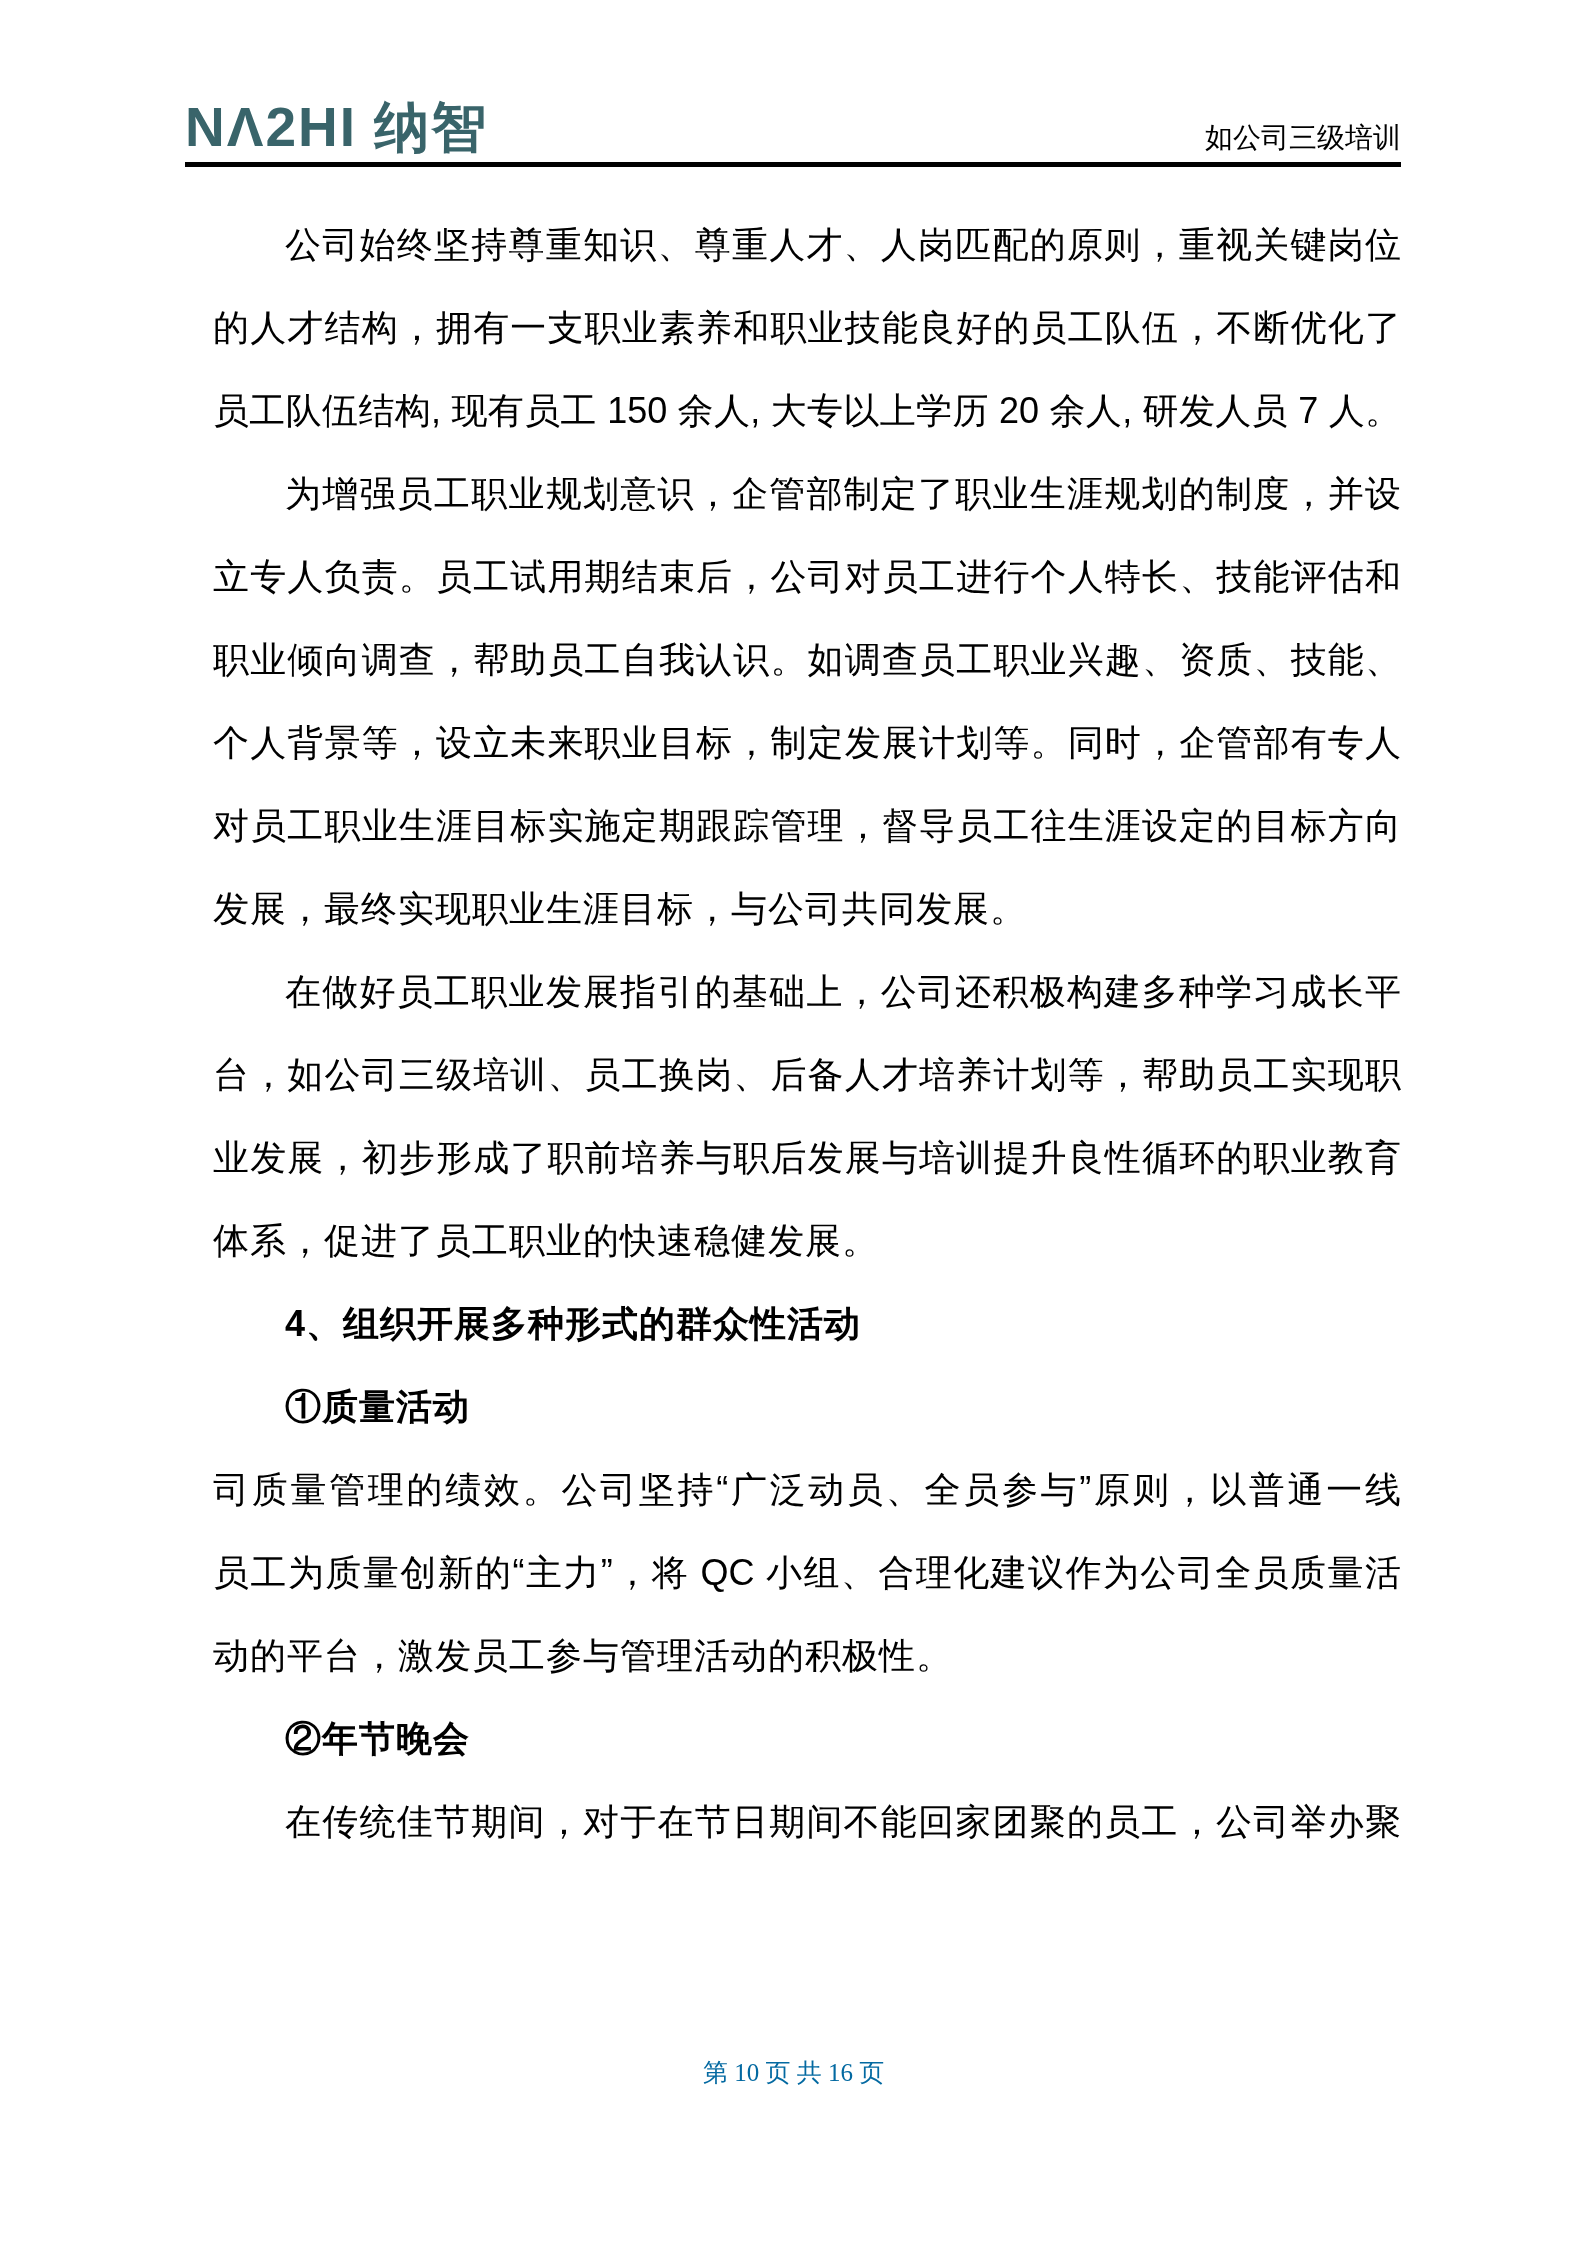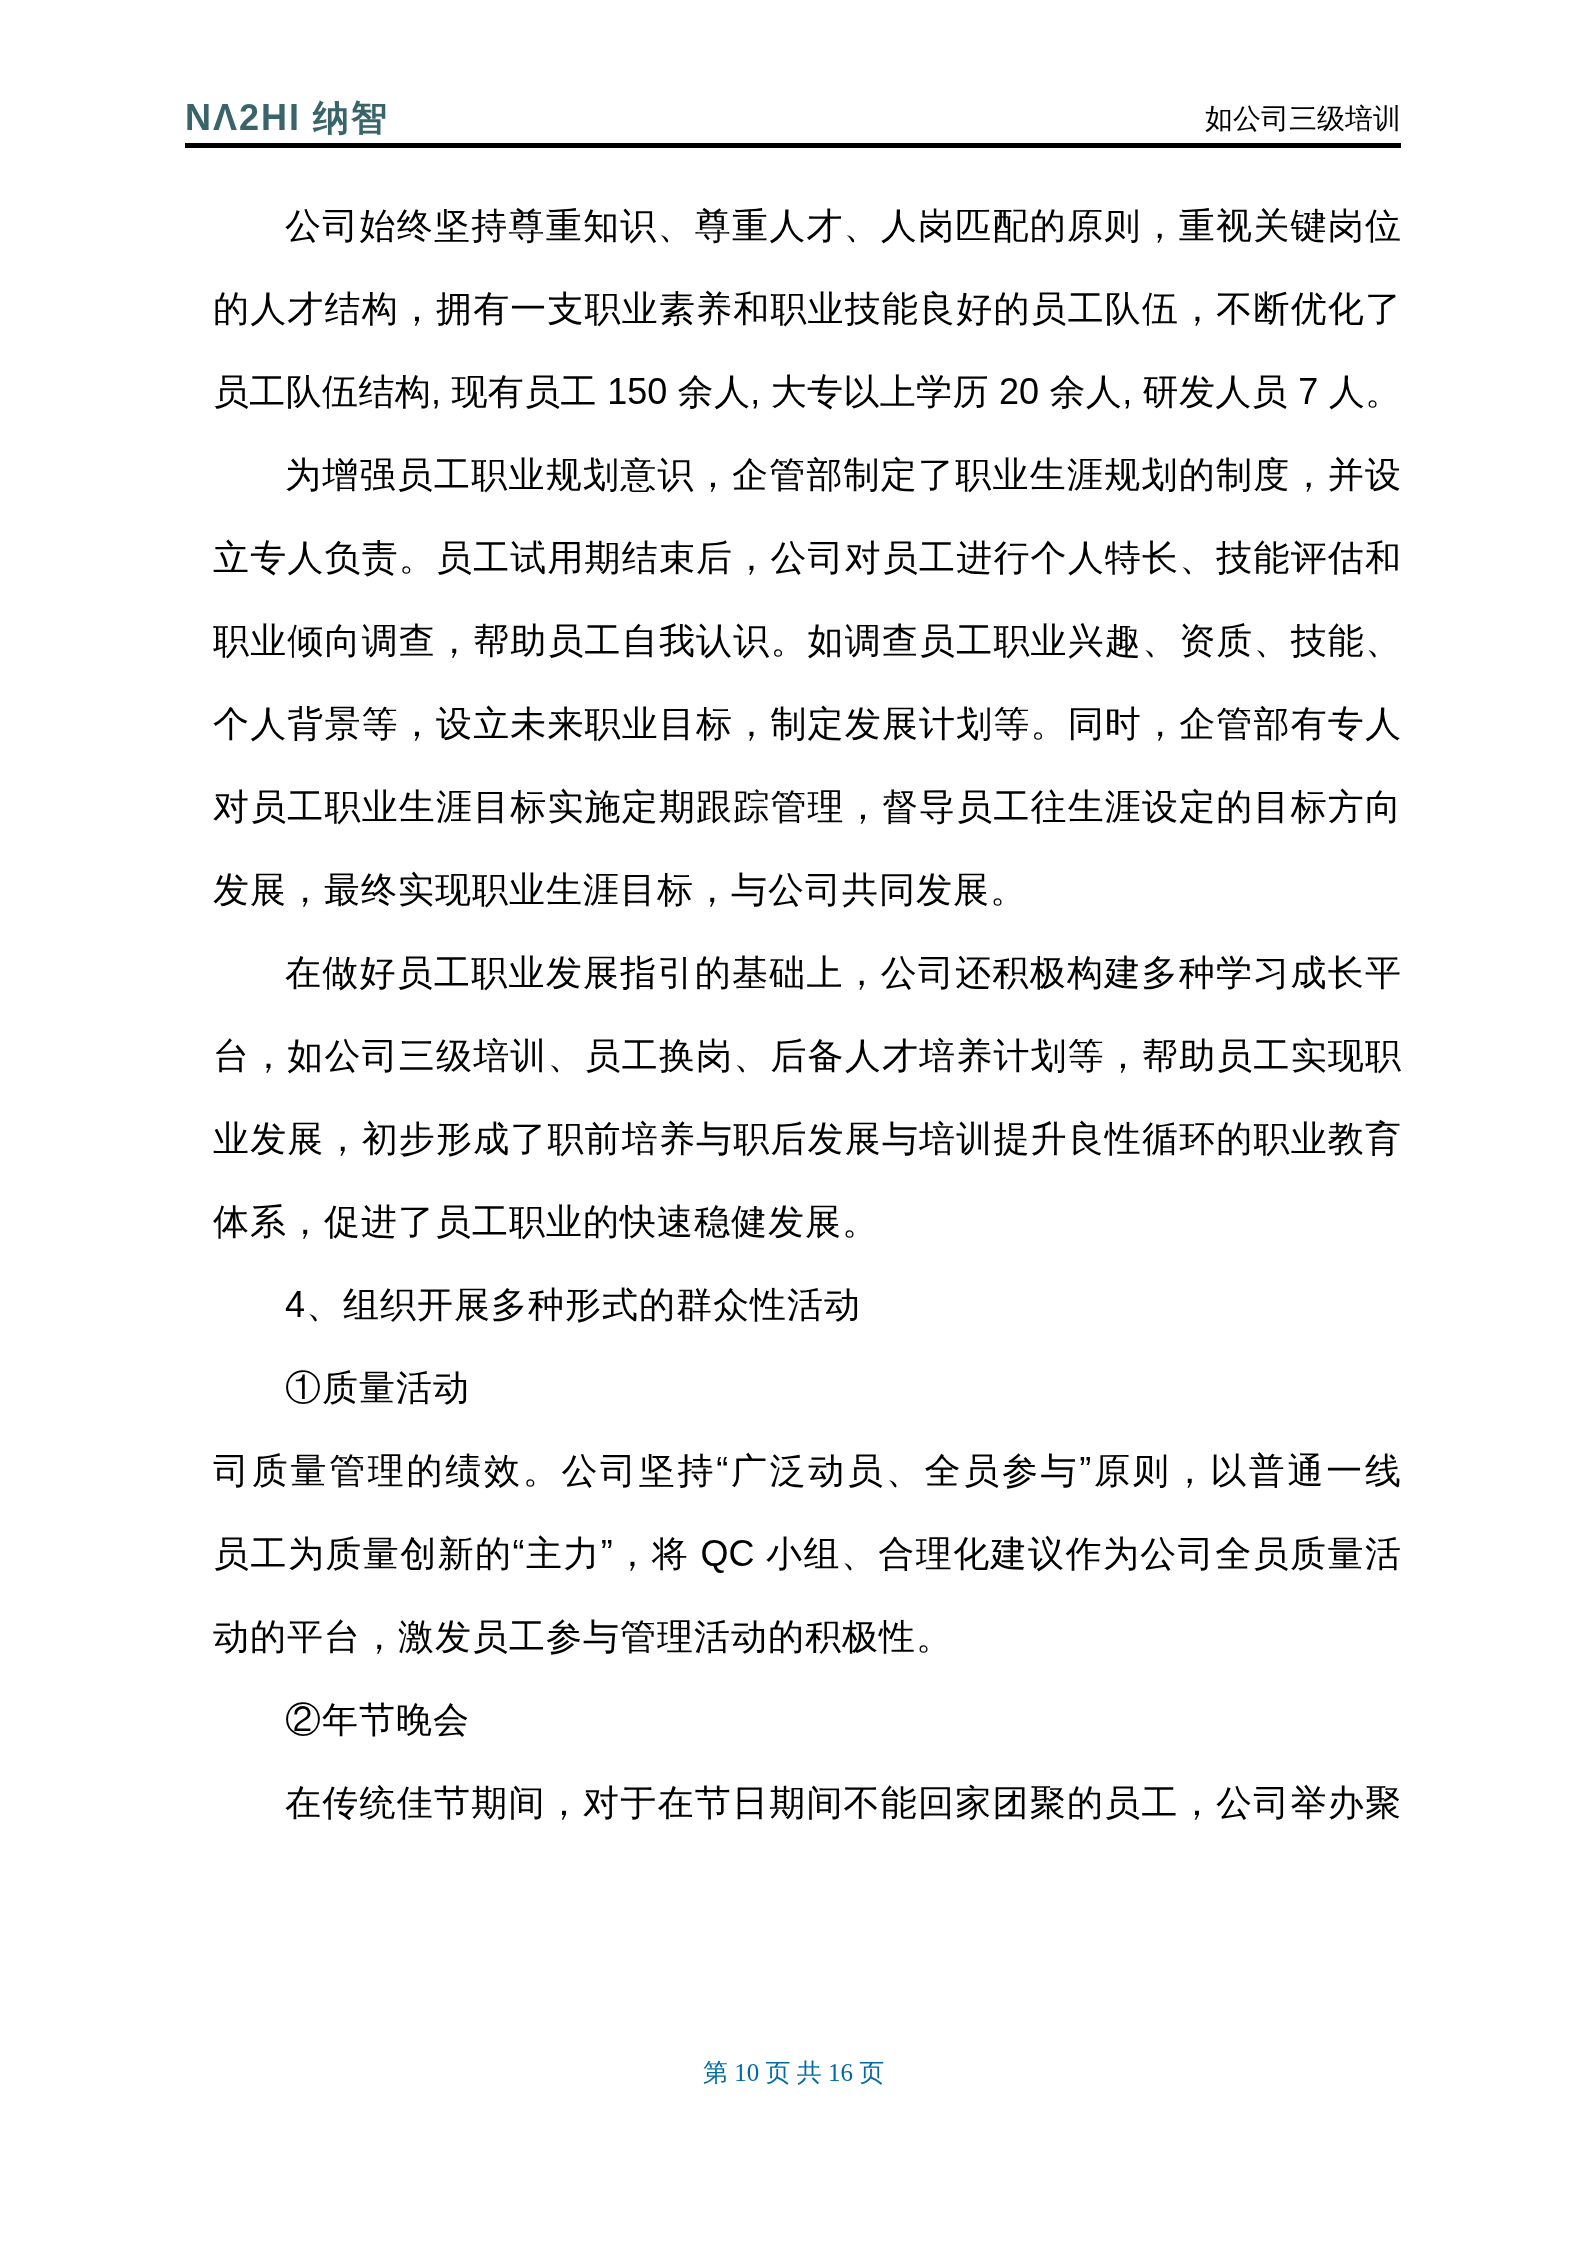--- a/index.html
+++ b/index.html
@@ -18,21 +18,21 @@
     width:1216px;height:100%;
   }
   
   .header-row{
     padding-top:100px;
     display:flex;
     justify-content:space-between;
     align-items:flex-end;
   }
   .logo{
-    font-size:36px;
+    font-size:55px;
     font-weight:800;
     letter-spacing:2px;
     line-height:1;
     color:#39646a;
     white-space:nowrap;
   }
   .header-title{
     font-size:28px;
     font-weight:400;
     line-height:1;
@@ -58,21 +58,21 @@
     white-space:normal;
     overflow:visible;
     margin-left:28px;
   }
   .line.stretch{
     text-align:justify;
     text-align-last:justify;
     letter-spacing:0;
   }
   .line.indent{ text-indent:72px; }
-  .line.heading{ font-weight:400; }
+  .line.heading{ font-weight:700; }
   
   .footer{
     position:absolute;
     left:0;top:2058px;
     width:100%;
     text-align:center;
     font-family:"Liberation Serif", serif;
     font-size:25px;
     line-height:30px;
     color:#0369a1;

